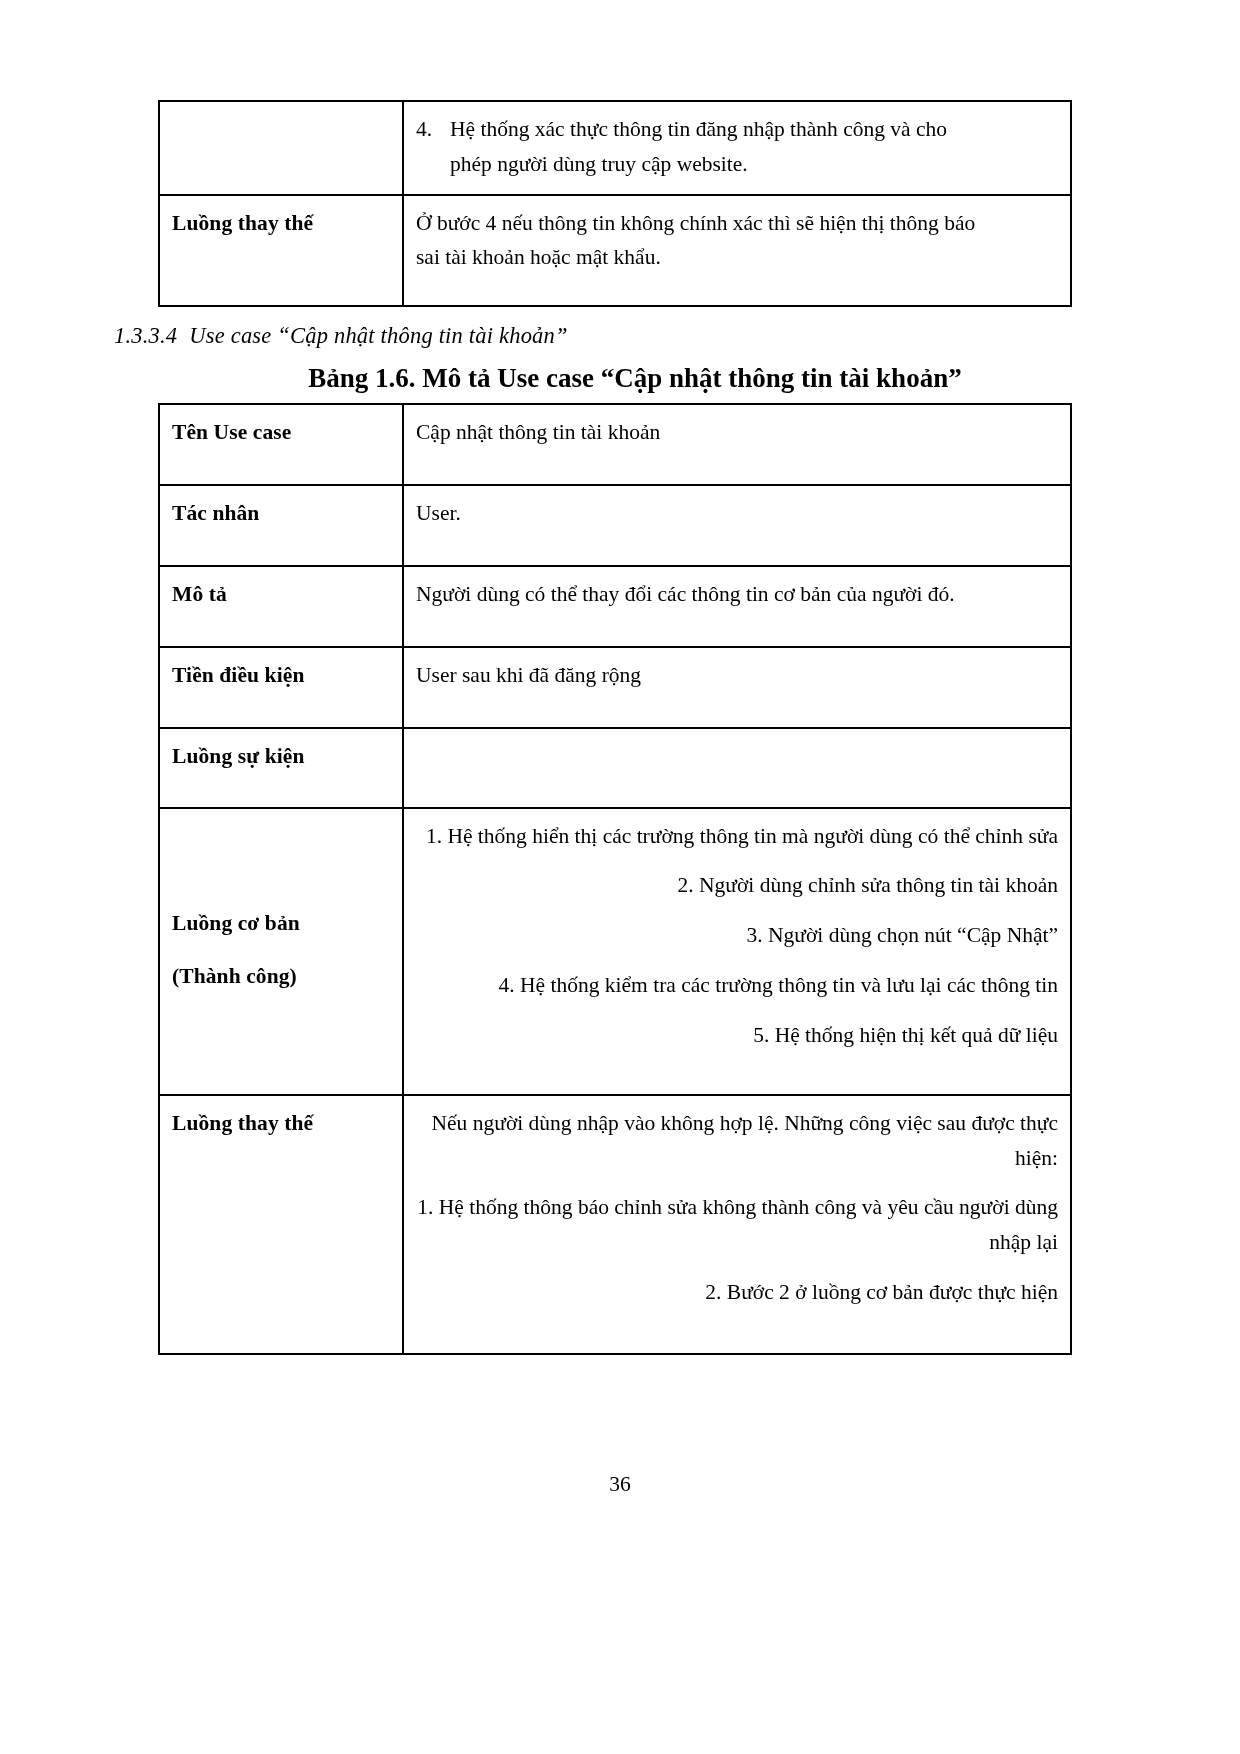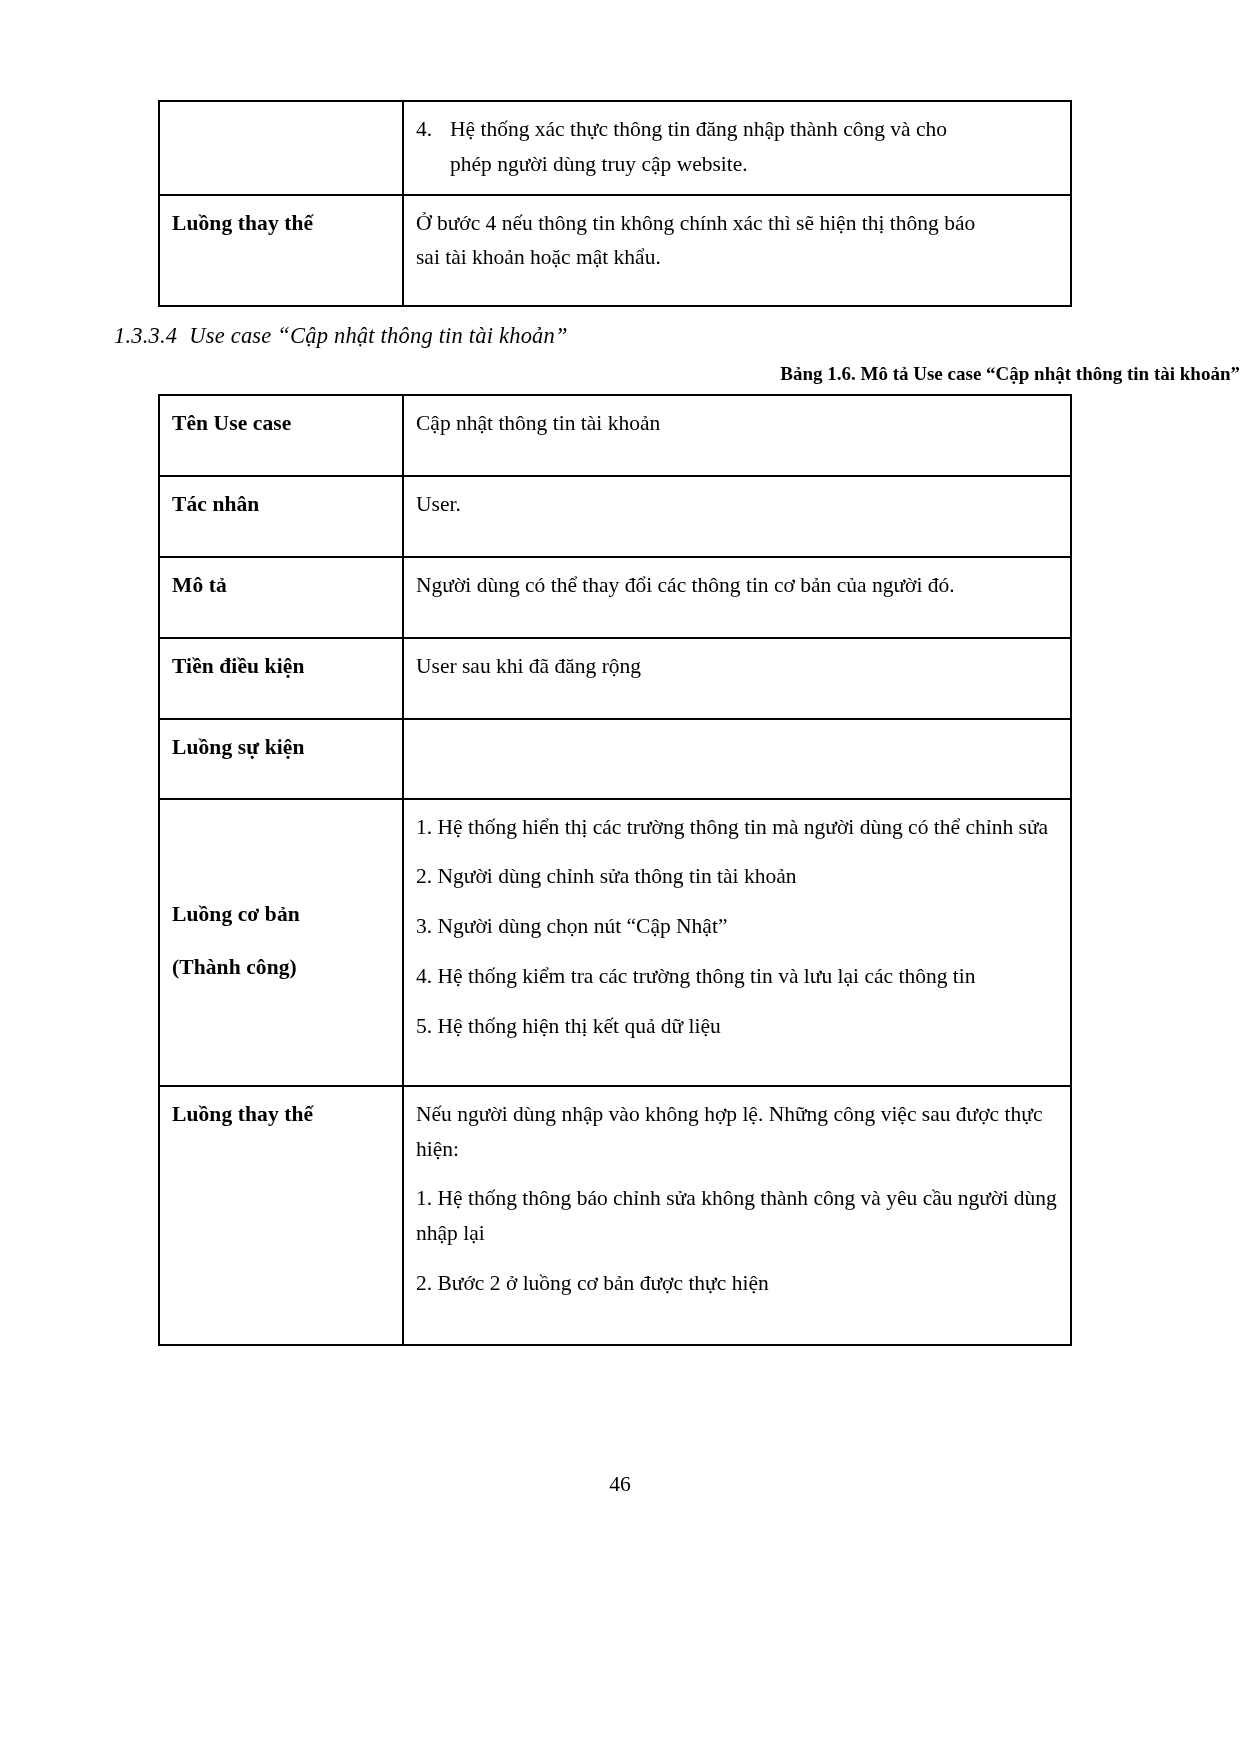--- a/index.html
+++ b/index.html
@@ -43,20 +43,21 @@
   td.label {
     width: 218px;
     font-weight: bold;
     letter-spacing: 0.1px;
   }
   td.body {
     width: 642px;
   }
   td.body p {
     margin: 0 0 0 0;
+    text-align: right;
   }
   td.body p + p {
     margin-top: 15px;
   }
 
   
   .tbl-top td { padding-top: 12px; padding-bottom: 14px; }
   .tbl-top .body.justify {
     text-align: justify;
     text-justify: inter-word;
@@ -79,23 +80,23 @@
   .sec-heading {
     margin: 16px 0 0 114px;
     font-style: italic;
     font-size: 22.5px;
     letter-spacing: 0.2px;
   }
   .sec-heading .num { margin-right: 12px; }
 
   .tbl-caption {
     margin: 14px 0 9px 0;
-    text-align: right;
+    text-align: center;
     font-weight: bold;
-    font-size: 19px;
+    font-size: 27px;
     padding-left: 30px;
   }
 
   
   .page-number {
     position: absolute;
     left: 0;
     right: 0;
     top: 1472px;
     text-align: center;
@@ -192,15 +193,15 @@
         <td class="body">
           <p>Nếu người dùng nhập vào không hợp lệ. Những công việc sau được thực hiện:</p>
           <p>1. Hệ thống thông báo chỉnh sửa không thành công và yêu cầu người dùng nhập lại</p>
           <p>2. Bước 2 ở luồng cơ bản được thực hiện</p>
           <p style="height:16px"></p>
         </td>
       </tr>
     </tbody>
   </table>
 
-  <div class="page-number">46</div>
+  <div class="page-number">36</div>
 
 </div>
 
 </body></html>

